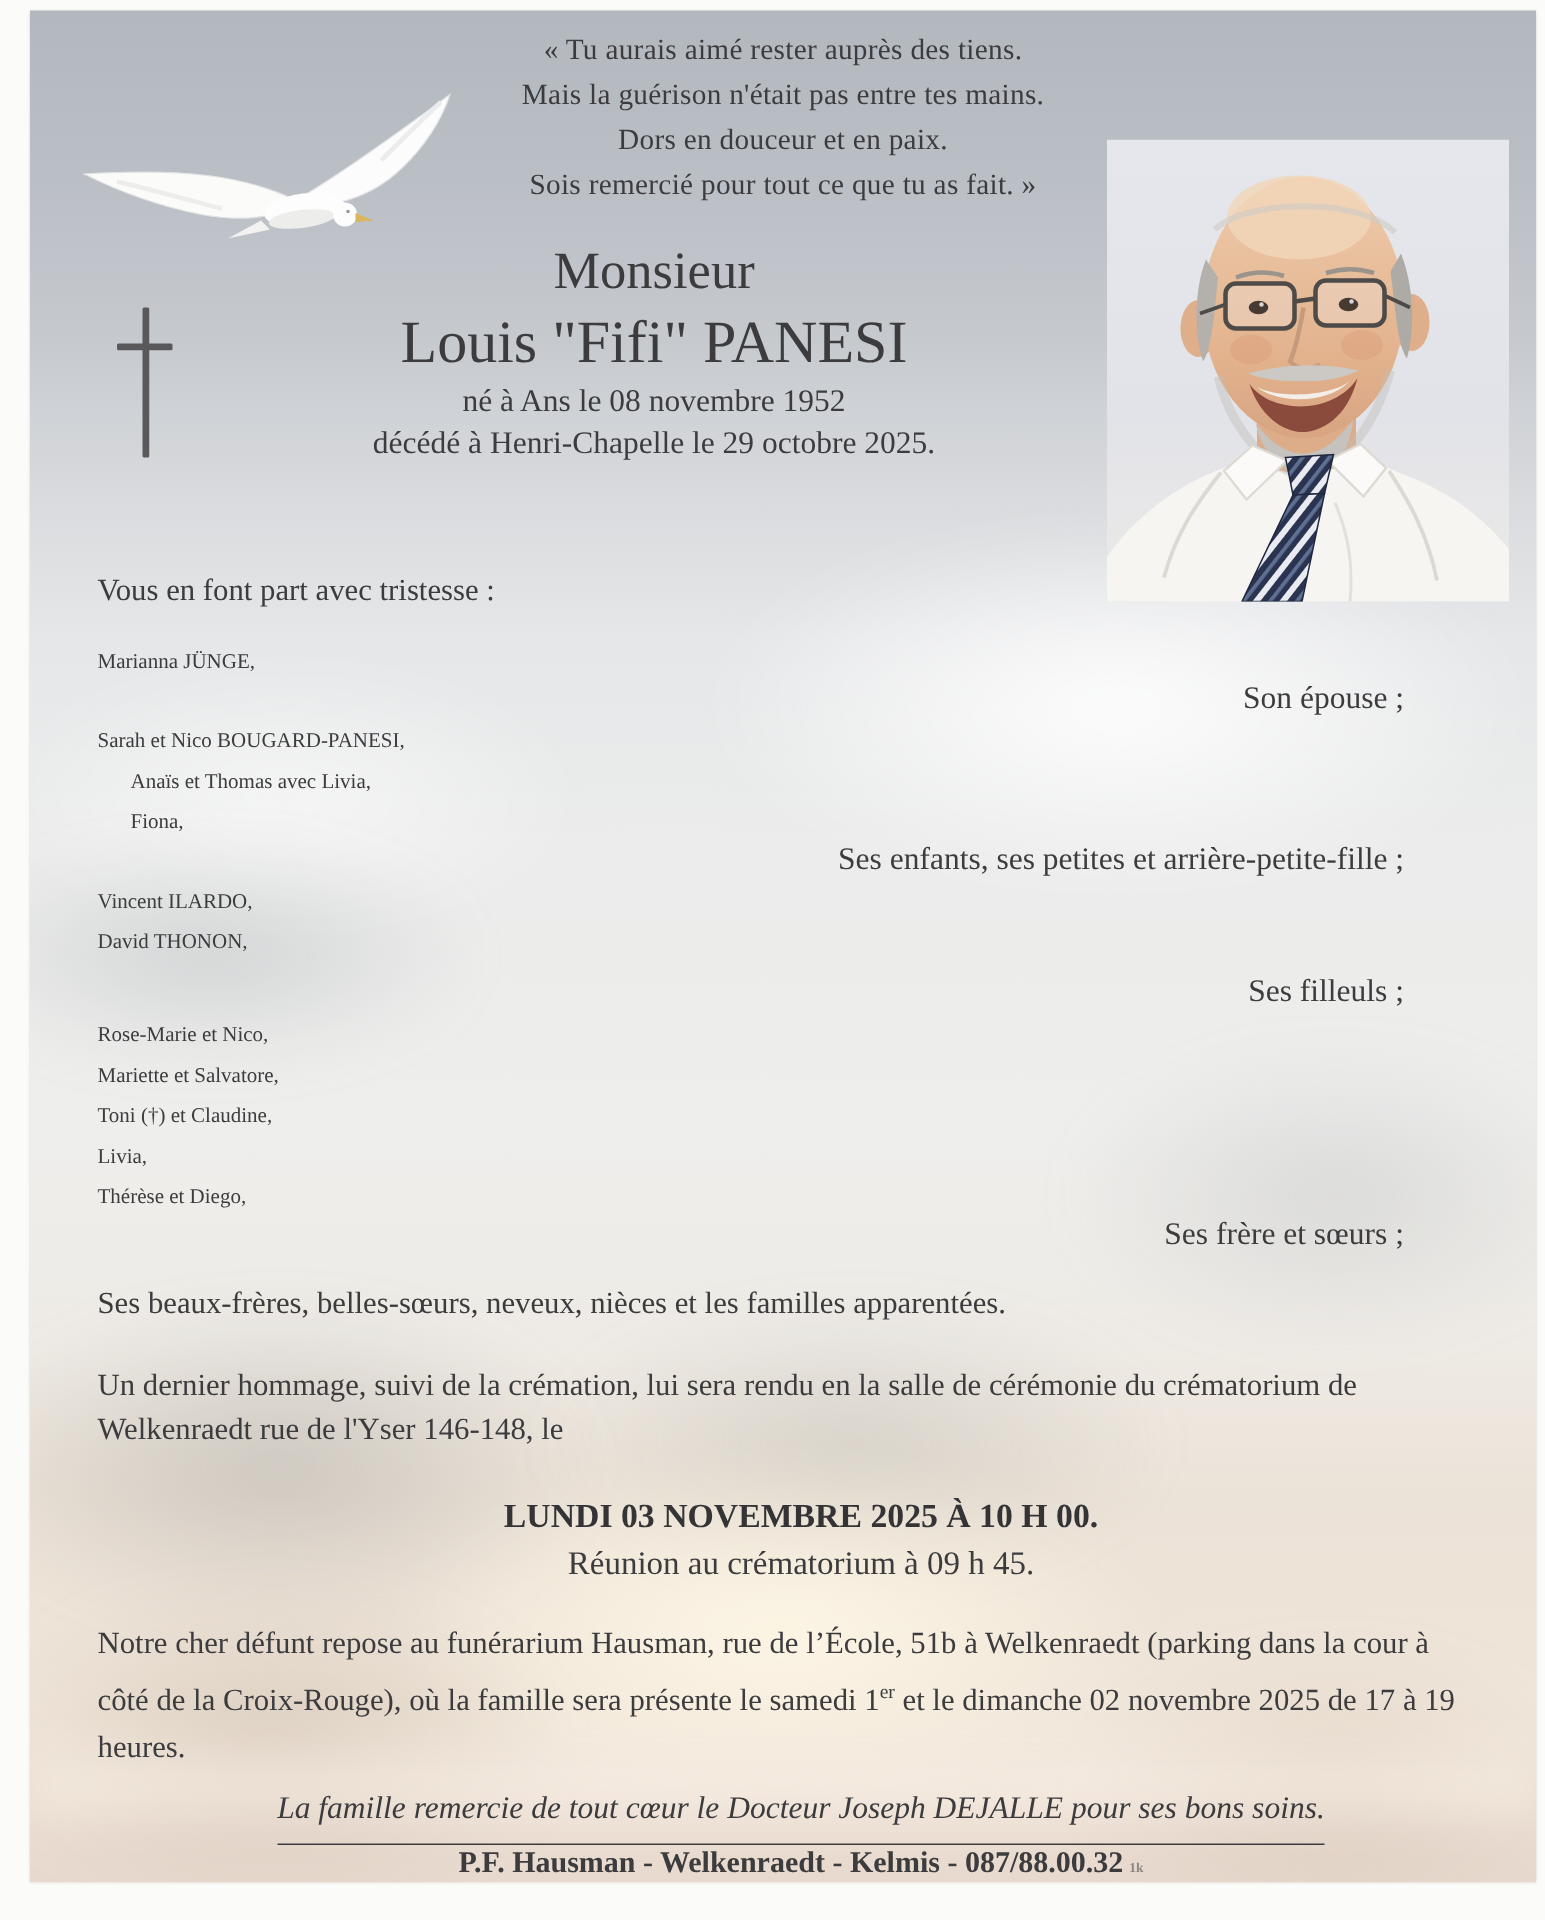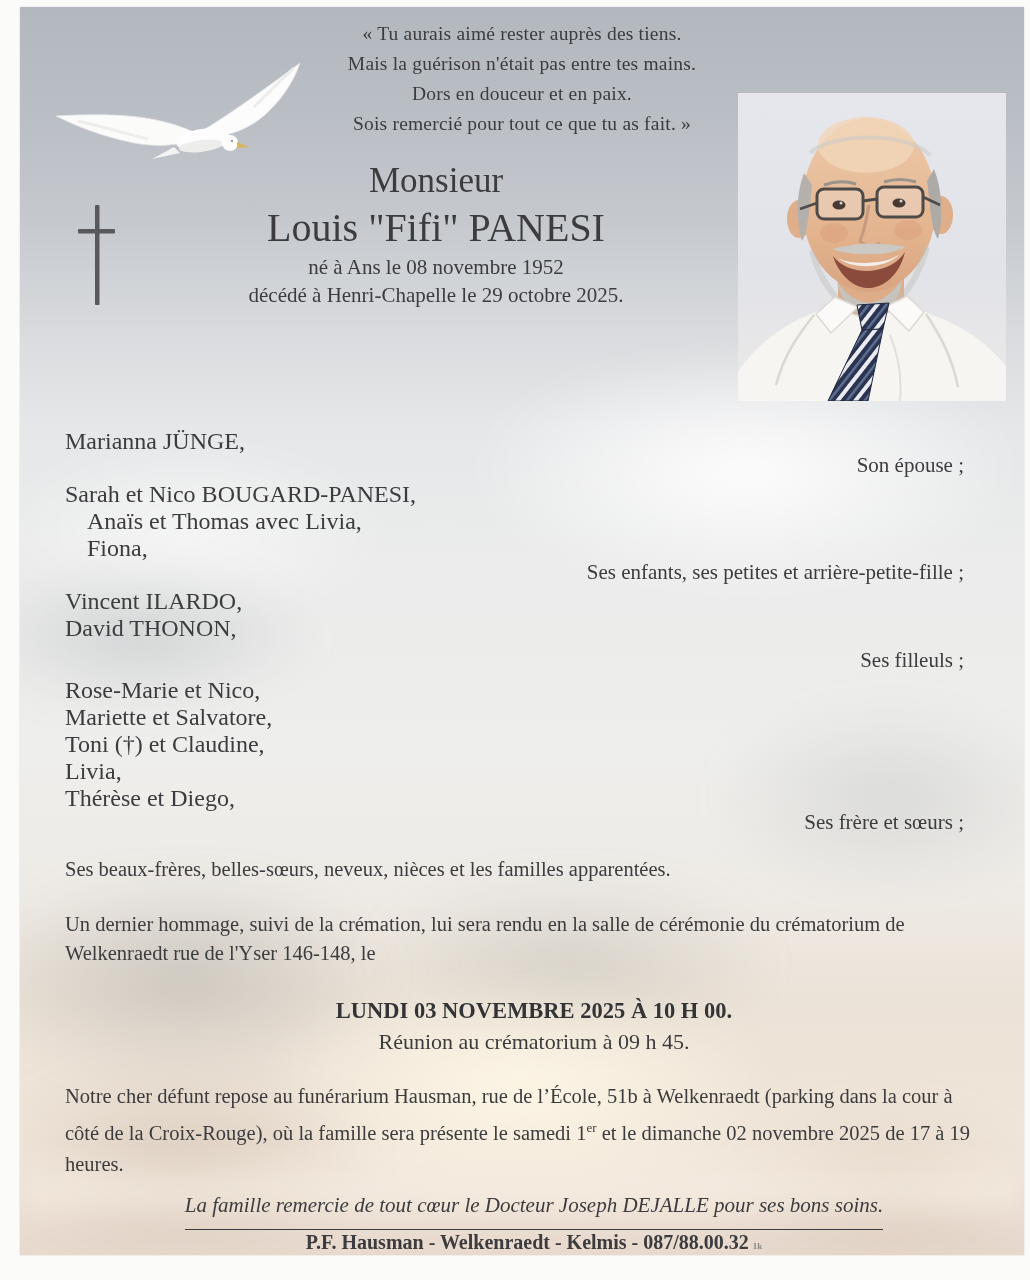--- a/index.html
+++ b/index.html
@@ -37,24 +37,24 @@
   .header .title{font-size:35px;line-height:44px;}
   .header .name{font-size:40px;line-height:50px;}
   .header .spouse{font-size:24px;line-height:32px;}
   .header .bline{font-size:21px;line-height:28px;}
 
   .photo-frame{left:718px;top:86px;width:268px;height:308px;}
   .bird{left:28px;top:48px;width:262px;height:120px;}
   .cross{left:55px;top:195px;width:42px;height:106px;}
 
   .bodytext{font-size:20.5px;line-height:27px;}
-  .nameline{font-size:24px;line-height:27px;}
+  .nameline{font-size:14px;line-height:27px;}
   .left-col{left:45px;}
   .indent{padding-left:22px;}
-  .relation{left:0;width:100%;text-align:right;padding-right:60px;box-sizing:border-box;font-size:21px;}
+  .relation{left:0;width:100%;text-align:right;padding-right:88px;box-sizing:border-box;font-size:21px;}
   .para{left:45px;width:912px;line-height:28.5px;}
   .centerline{left:0;width:100%;text-align:center;margin-left:12px;}
   .datebold{font-weight:bold;font-size:22.5px;color:#343436;}
   .meeting{font-size:22px;}
   .visit{line-height:31px;}
   .visit sup{font-size:13px;}
   .thanks{font-size:21px;font-style:italic;}
   .thanks .ul{border-bottom:1.6px solid #3c3c3e;padding-bottom:12px;}
   .footerline{font-size:20px;font-weight:bold;}
   .print-mark{font-size:9px;color:#8a8784;vertical-align:baseline;margin-left:4px;}
@@ -176,20 +176,21 @@
     <div>Sois remercié pour tout ce que tu as fait. »</div>
   </div>
 
   <div class="abs header">
     <div class="title">Monsieur</div>
     <div class="name">Louis "Fifi" PANESI</div>
     <div class="bline">né à Ans le 08 novembre 1952</div>
     <div class="bline">décédé à Henri-Chapelle le 29 octobre 2025.</div>
   </div>
 
+  <div class="abs bodytext left-col" style="top:374px;">Vous en font part avec tristesse :</div>
 
   <div class="abs left-col" style="top:421px;">
     <div class="nameline">Marianna JÜNGE,</div>
   </div>
   <div class="abs relation" style="top:446px;">Son épouse ;</div>
 
   <div class="abs left-col" style="top:474px;">
     <div class="nameline">Sarah et Nico BOUGARD-PANESI,</div>
     <div class="nameline indent">Anaïs et Thomas avec Livia,</div>
     <div class="nameline indent">Fiona,</div>

